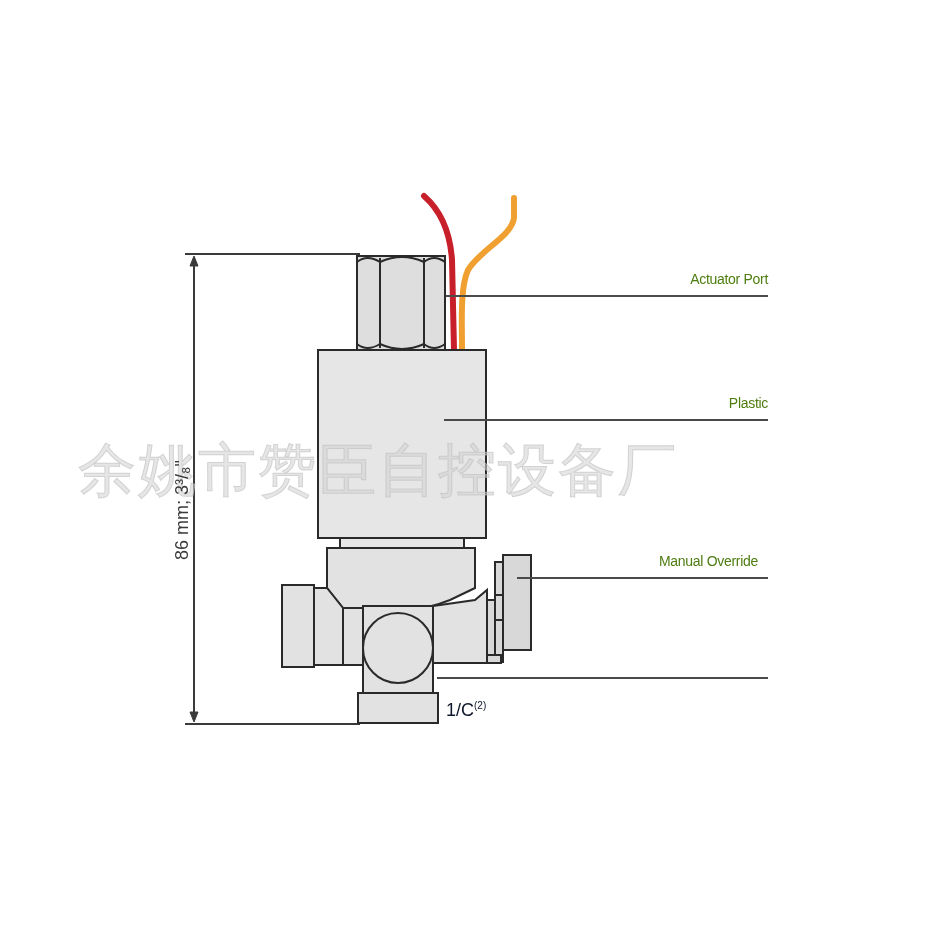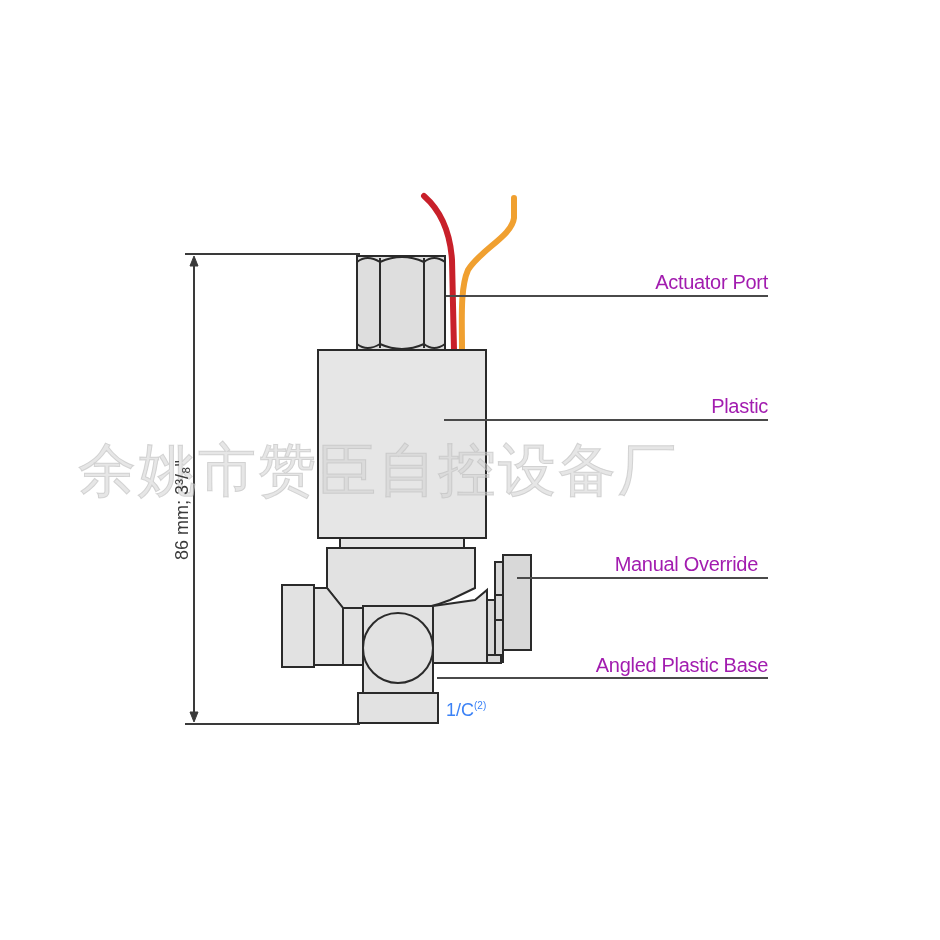--- a/index.html
+++ b/index.html
@@ -1,21 +1,21 @@
 <!DOCTYPE html>
 <html><head>
 <meta charset="utf-8">
 <style>
   html,body{margin:0;padding:0;background:#ffffff;}
   body{width:940px;height:940px;position:relative;overflow:hidden;font-family:"Liberation Sans",sans-serif;}
   .canvas{position:absolute;left:0;top:0;width:940px;height:940px;}
-  .label{position:absolute;font-size:20px;color:#a21caf;letter-spacing:-0.3px;white-space:nowrap;}
+  .label{position:absolute;font-size:14px;color:#4d7c0f;letter-spacing:-0.3px;white-space:nowrap;}
   .dim{position:absolute;font-size:18px;color:#3a3a3a;white-space:nowrap;transform-origin:left top;}
   .watermark{position:absolute;left:78px;top:432px;font-size:58px;color:rgba(210,210,210,0.55);letter-spacing:2px;white-space:nowrap;font-family:"DejaVu Sans",sans-serif;-webkit-text-stroke:1px rgba(190,190,190,0.6);}
-  .port-label{position:absolute;left:446px;top:700px;font-size:18px;color:#3b82f6;}
+  .port-label{position:absolute;left:446px;top:700px;font-size:18px;color:#0f172a;}
   .port-label sup{font-size:10px;}
 </style>
 </head>
 <body>
 
 <div class="canvas">
   <svg width="940" height="940" viewBox="0 0 940 940">
 
     <g stroke="#3a3a3a" fill="none">
       <line x1="185" y1="254" x2="360" y2="254" stroke-width="2"></line>
@@ -71,18 +71,17 @@
     </g>
   </svg>
 
   <div class="watermark">余姚市赞臣自控设备厂</div>
 
   <div class="dim" style="left:172px;top:560px;transform:rotate(-90deg);">86 mm; 3³/₈"</div>
 
   <div class="label" style="right:172px;top:271px;">Actuator Port</div>
   <div class="label" style="right:172px;top:395px;">Plastic</div>
   <div class="label" style="right:182px;top:553px;">Manual Override</div>
-  <div class="label" style="right:172px;top:654px;">Angled Plastic Base</div>
 
   <div class="port-label">
     <span>1/C</span><sup>(2)</sup>
   </div>
 </div>
 
 </body></html>

